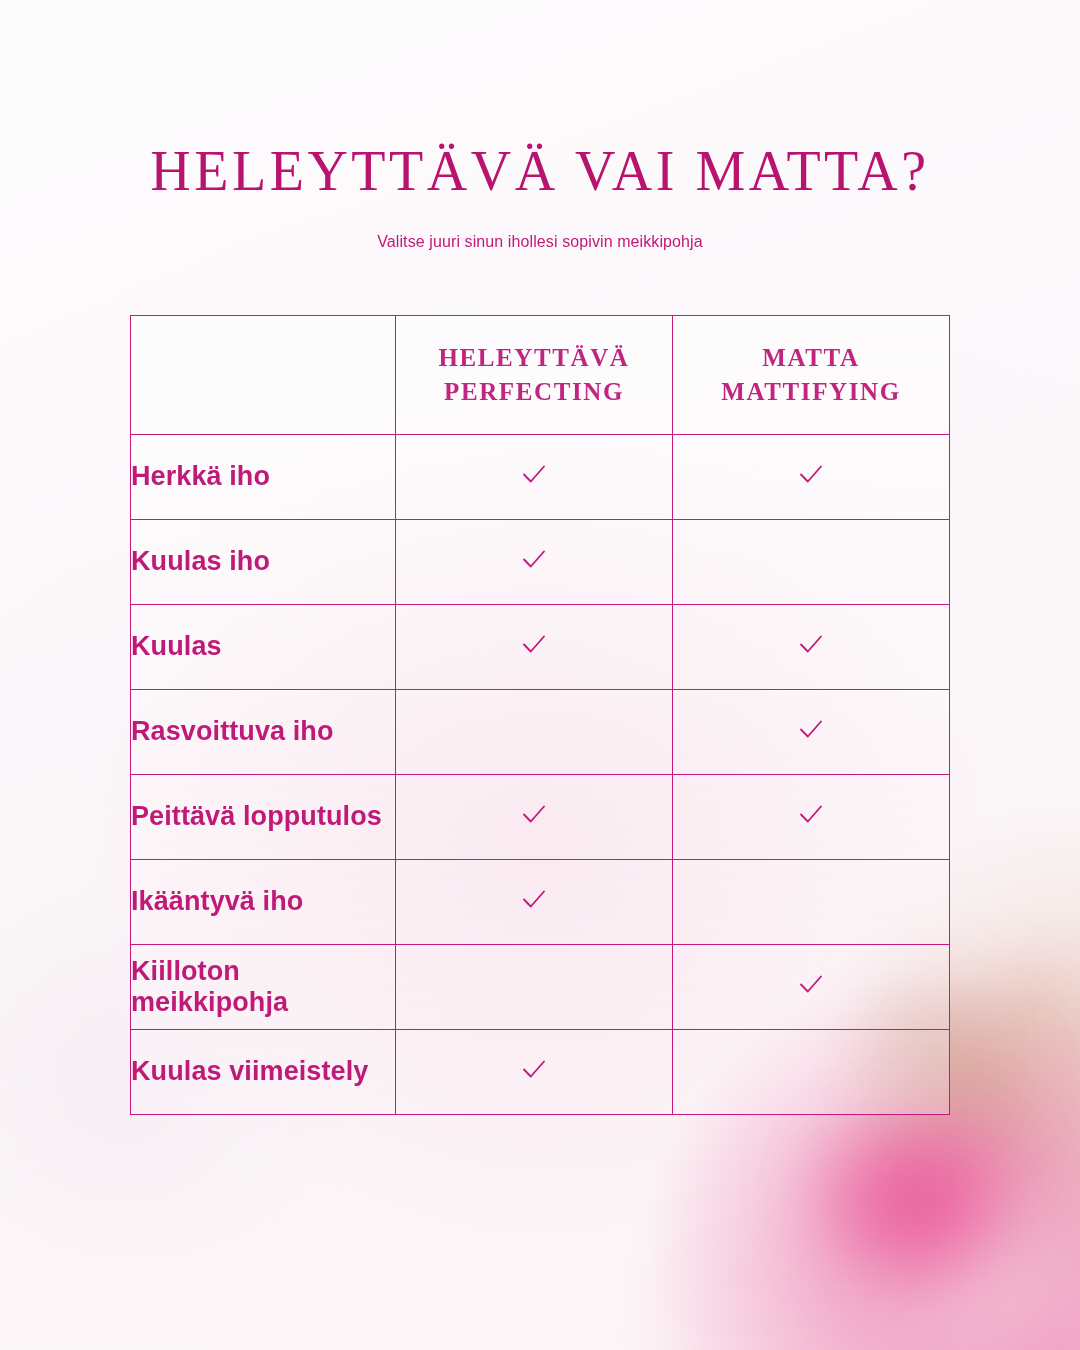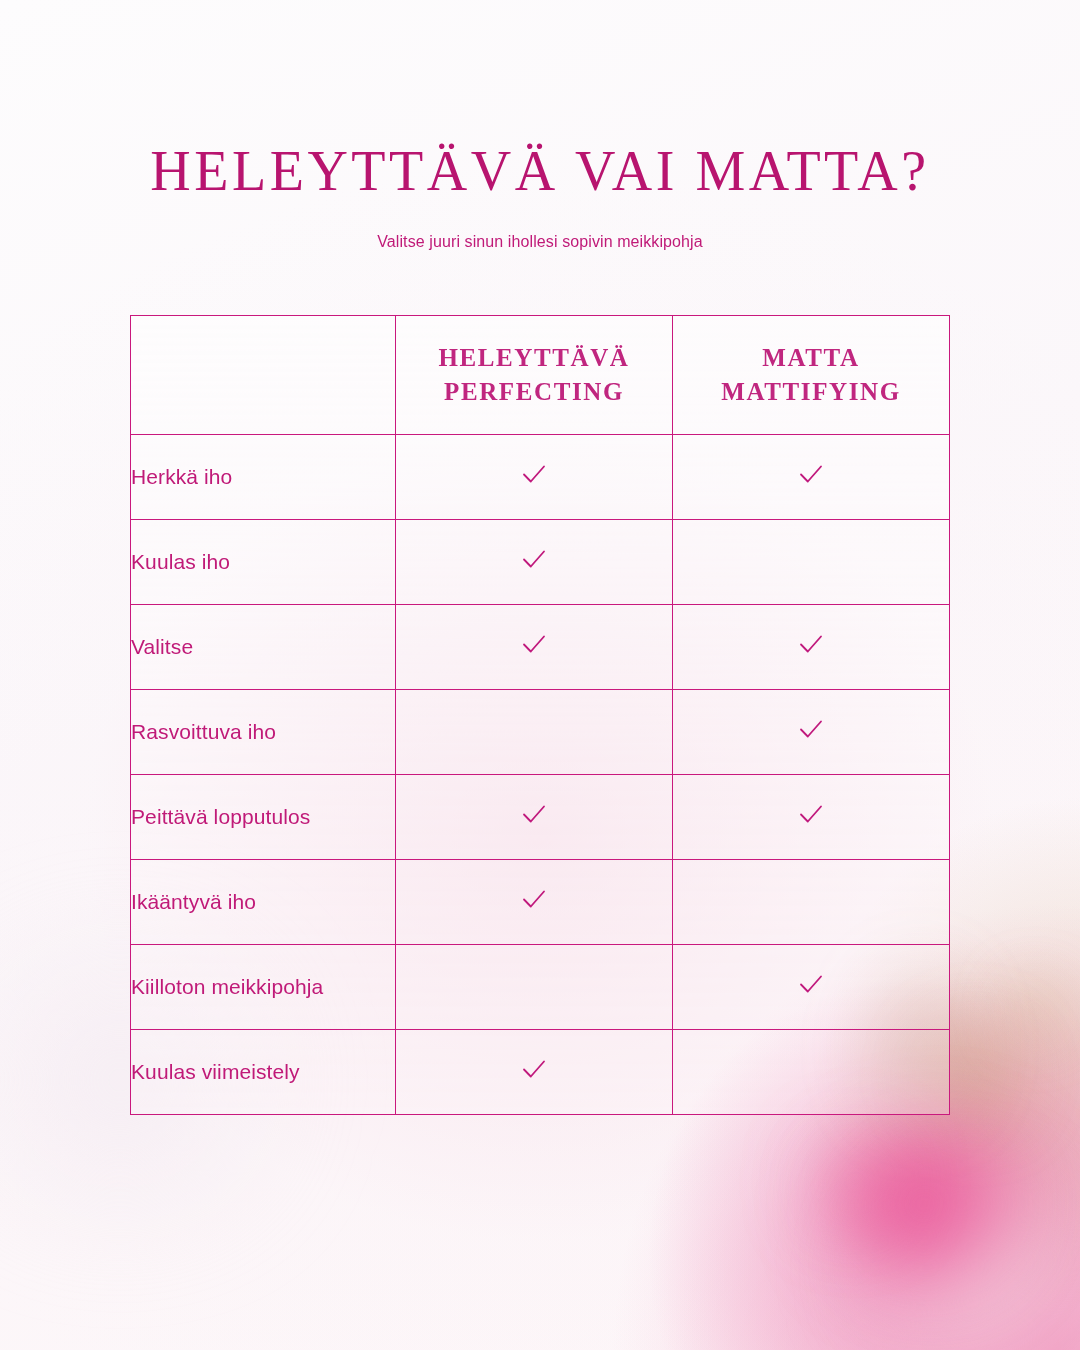--- a/index.html
+++ b/index.html
@@ -136,22 +136,22 @@
     font-size: 25px;
     letter-spacing: 1.6px;
     line-height: 1.35;
   }
   th.head-cell .l1 { display: block; }
   th.head-cell .l2 { display: block; }
 
   td.row-label {
     height: 84px;
     color: #c01a78;
-    font-size: 21px;
-    font-weight: 400;
+    font-size: 27px;
+    font-weight: 700;
     padding-left: 22px;
     letter-spacing: 0.1px;
   }
 
   td.mark-cell {
     height: 84px;
     text-align: center;
   }
 
   .check {
@@ -210,21 +210,21 @@
                   </svg></span></td>
             </tr>
             <tr>
               <td class="row-label">Kuulas iho</td>
               <td class="mark-cell"><span class="check"><svg width="30" height="30" viewBox="0 0 30 30" aria-hidden="true">
                     <path d="M5 14.5 L11.8 21.5 L25 6.5" fill="none" stroke="#c0187c" stroke-width="1.8" stroke-linecap="round" stroke-linejoin="round"></path>
                   </svg></span></td>
               <td class="mark-cell"><span class="empty-mark"></span></td>
             </tr>
             <tr>
-              <td class="row-label">Valitse</td>
+              <td class="row-label">Kuulas</td>
               <td class="mark-cell"><span class="check"><svg width="30" height="30" viewBox="0 0 30 30" aria-hidden="true">
                     <path d="M5 14.5 L11.8 21.5 L25 6.5" fill="none" stroke="#c0187c" stroke-width="1.8" stroke-linecap="round" stroke-linejoin="round"></path>
                   </svg></span></td>
               <td class="mark-cell"><span class="check"><svg width="30" height="30" viewBox="0 0 30 30" aria-hidden="true">
                     <path d="M5 14.5 L11.8 21.5 L25 6.5" fill="none" stroke="#c0187c" stroke-width="1.8" stroke-linecap="round" stroke-linejoin="round"></path>
                   </svg></span></td>
             </tr>
             <tr>
               <td class="row-label">Rasvoittuva iho</td>
               <td class="mark-cell"><span class="empty-mark"></span></td>

